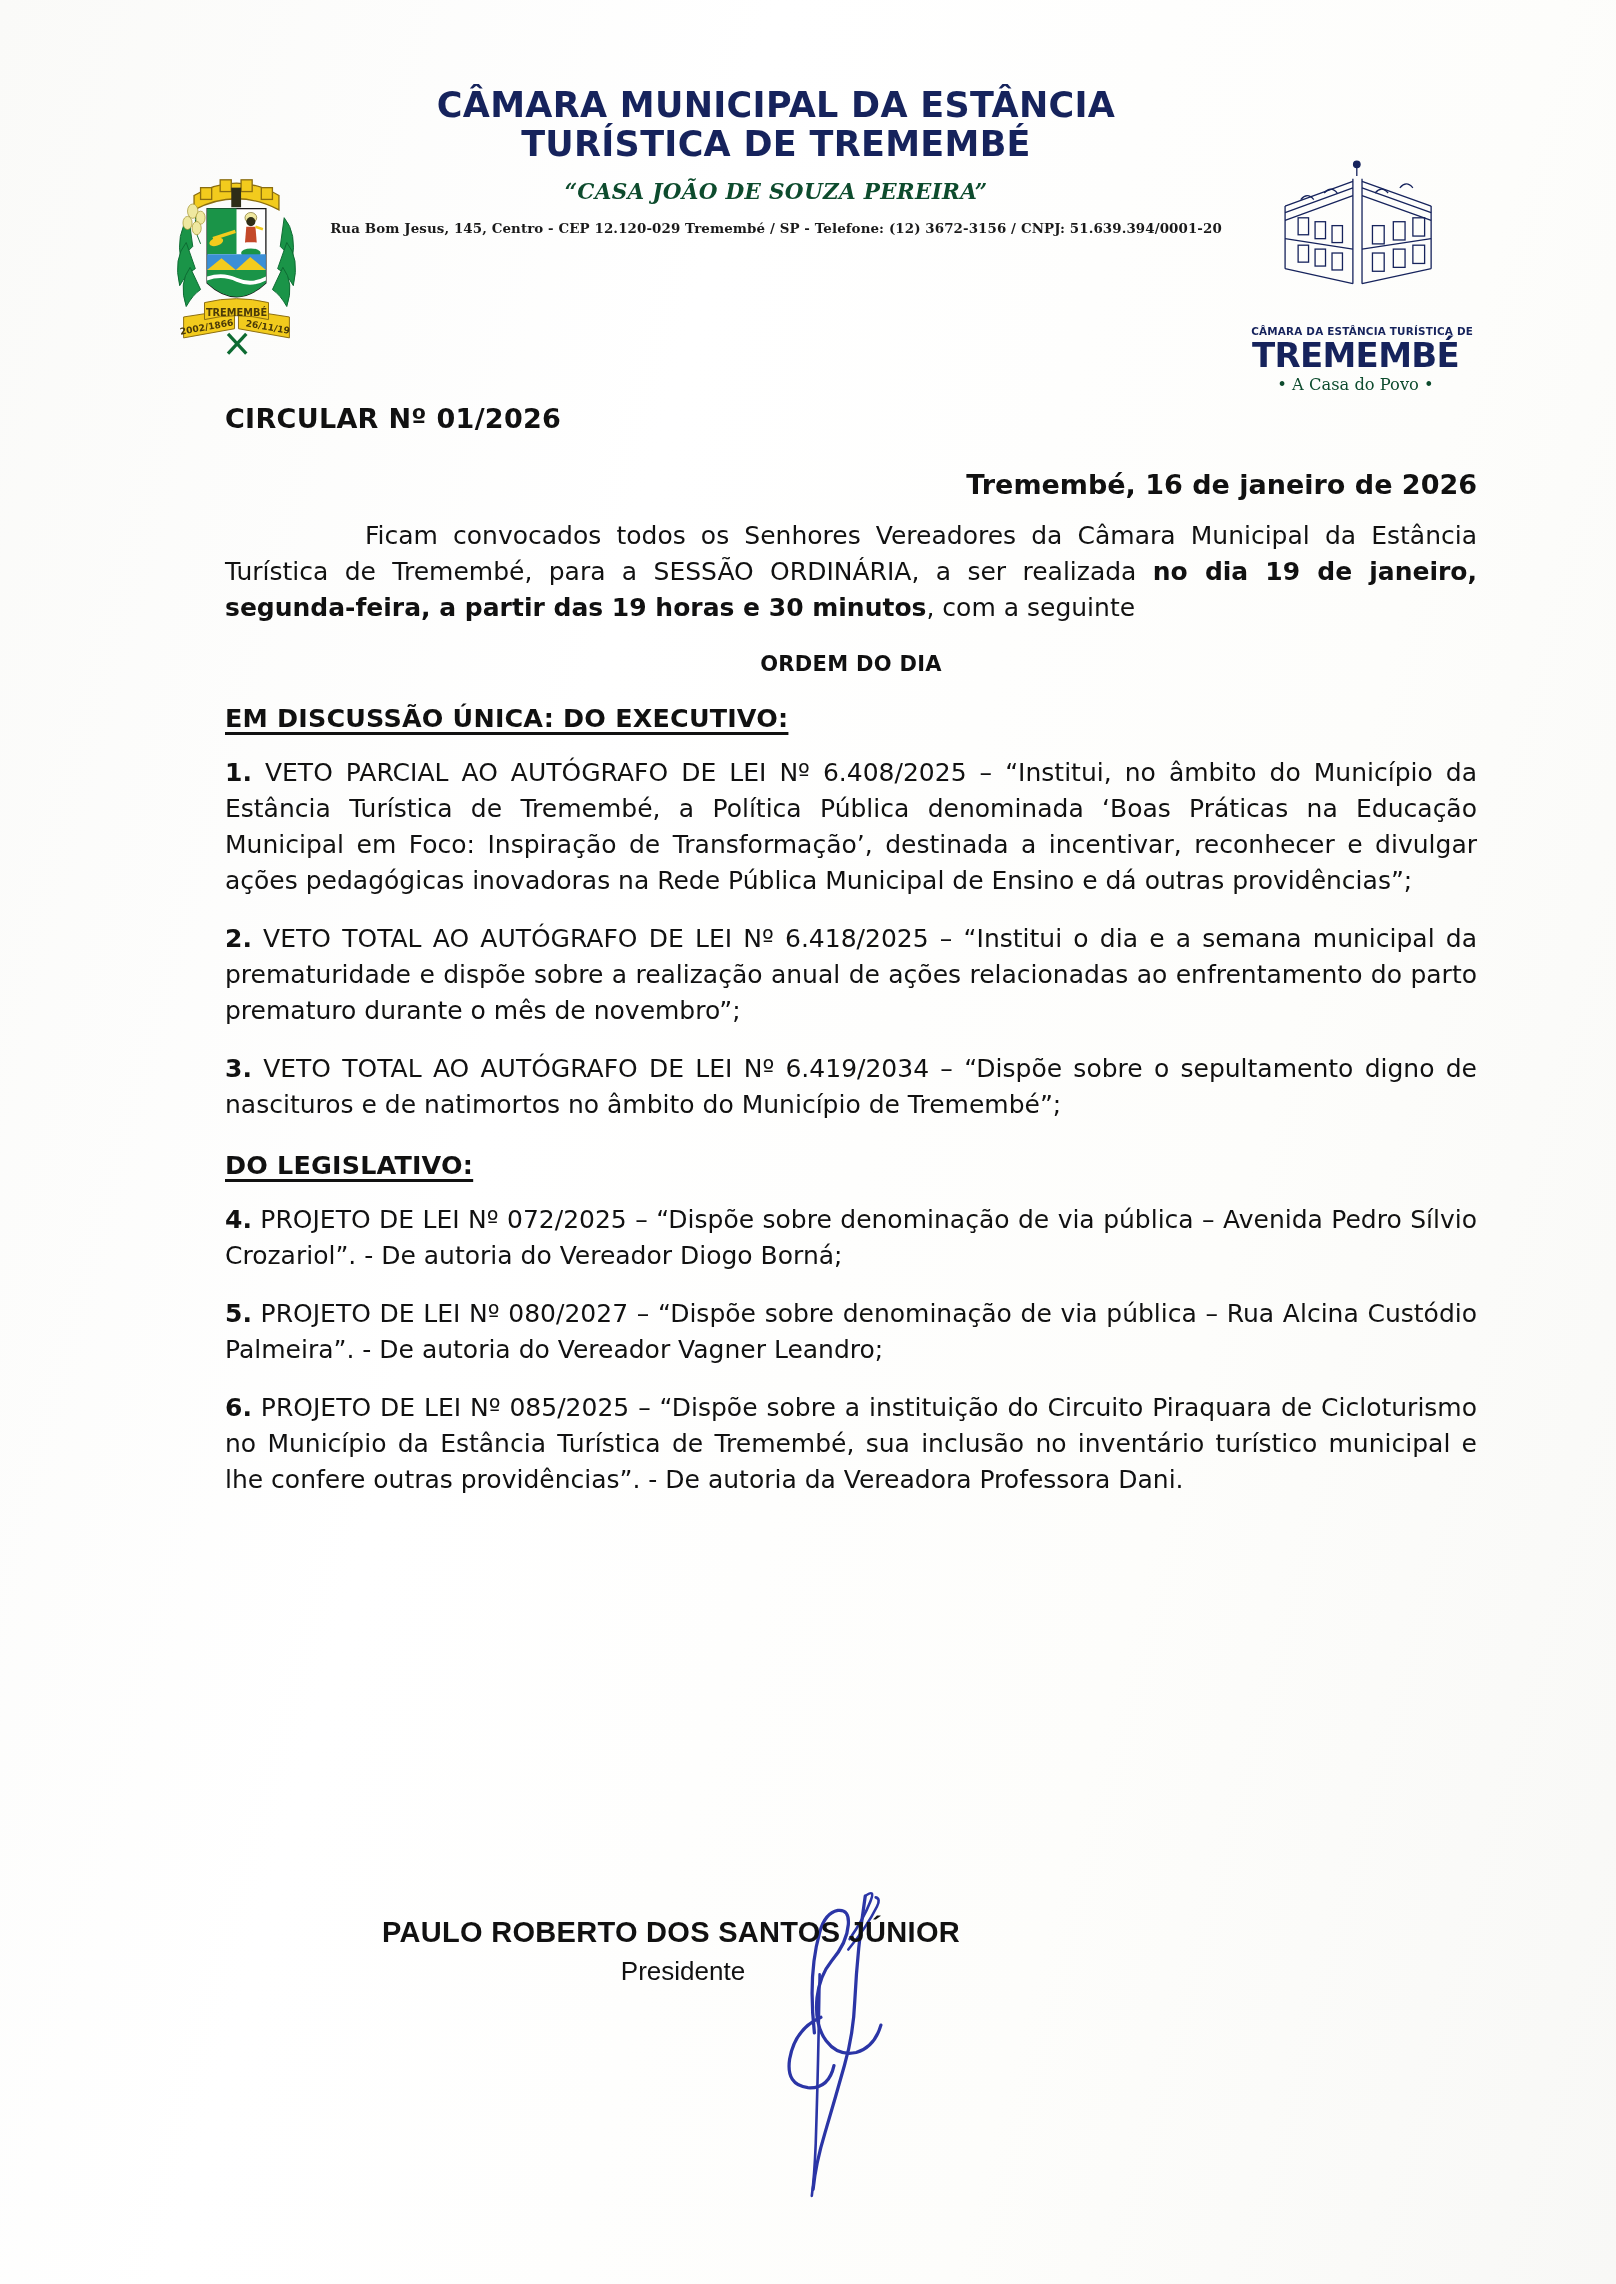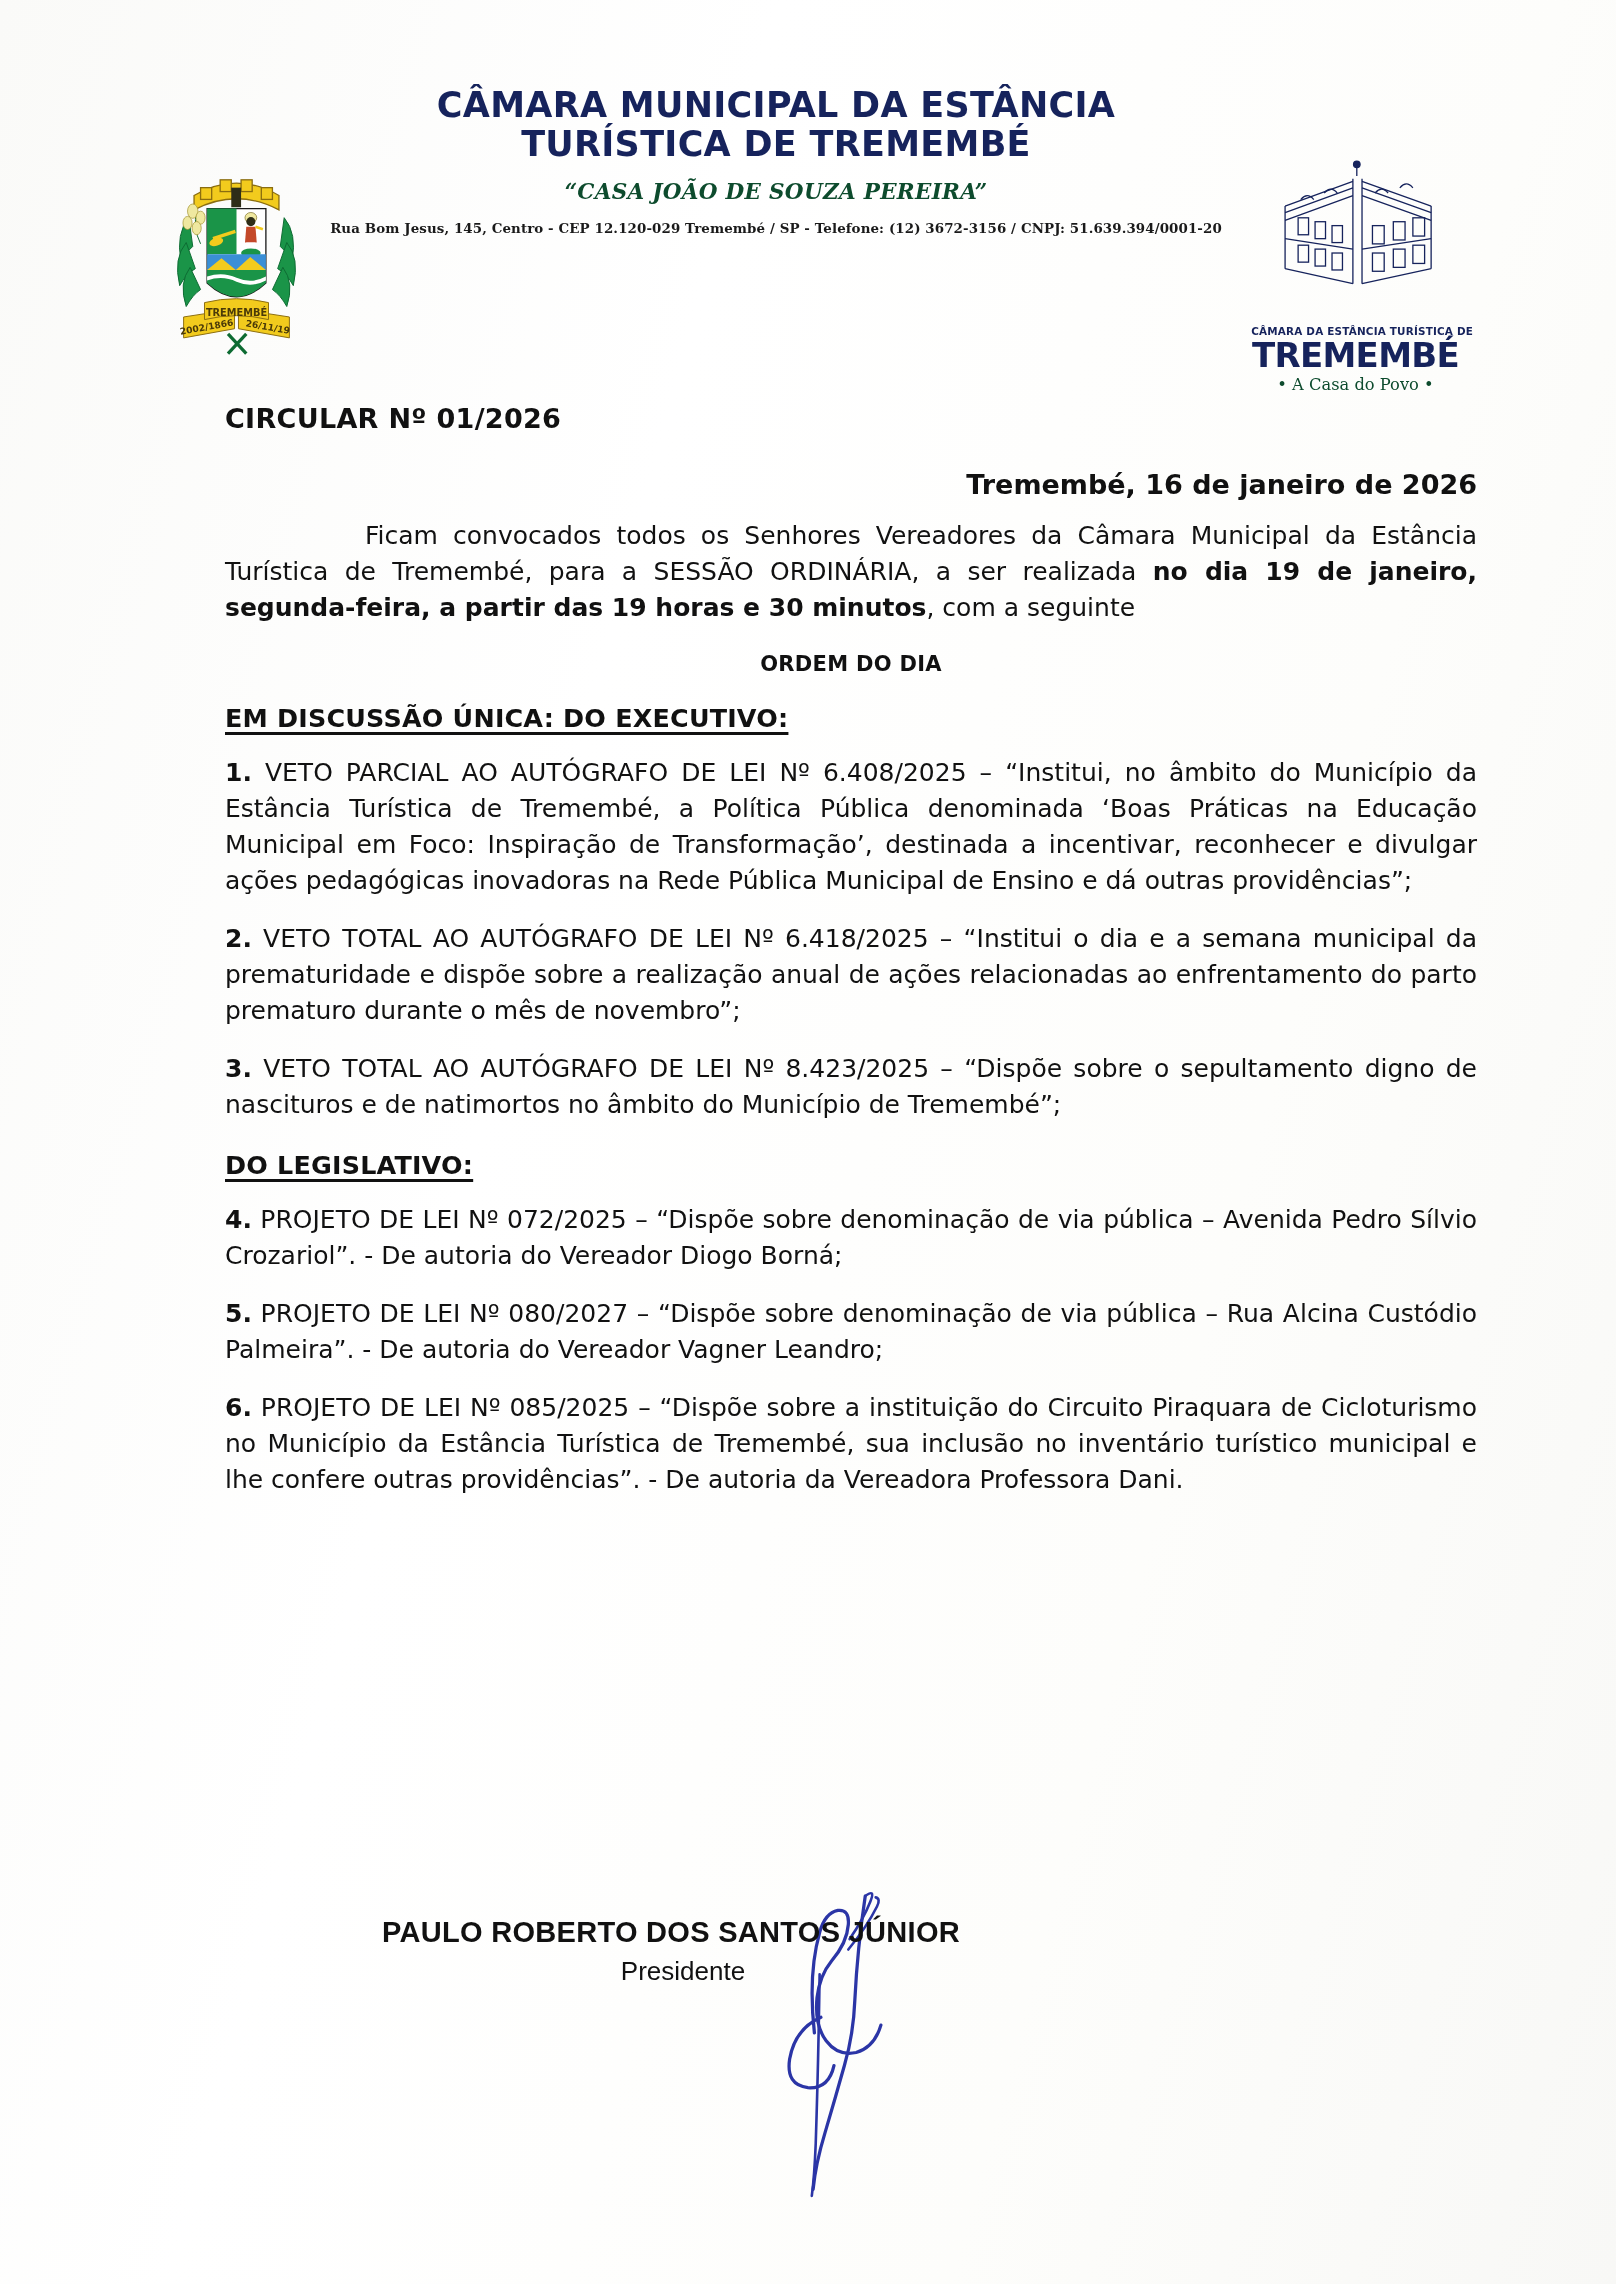--- a/index.html
+++ b/index.html
@@ -354,21 +354,21 @@
 
     <div class="item">
       <span class="num">1.</span><span> VETO PARCIAL AO AUTÓGRAFO DE LEI Nº 6.408/2025 – “Institui, no âmbito do Município da Estância Turística de Tremembé, a Política Pública denominada ‘Boas Práticas na Educação Municipal em Foco: Inspiração de Transformação’, destinada a incentivar, reconhecer e divulgar ações pedagógicas inovadoras na Rede Pública Municipal de Ensino e dá outras providências”;</span>
     </div>
 
     <div class="item">
       <span class="num">2.</span><span> VETO TOTAL AO AUTÓGRAFO DE LEI Nº 6.418/2025 – “Institui o dia e a semana municipal da prematuridade e dispõe sobre a realização anual de ações relacionadas ao enfrentamento do parto prematuro durante o mês de novembro”;</span>
     </div>
 
     <div class="item">
-      <span class="num">3.</span><span> VETO TOTAL AO AUTÓGRAFO DE LEI Nº 8.423/2025 – “Dispõe sobre o sepultamento digno de nascituros e de natimortos no âmbito do Município de Tremembé”;</span>
+      <span class="num">3.</span><span> VETO TOTAL AO AUTÓGRAFO DE LEI Nº 6.419/2034 – “Dispõe sobre o sepultamento digno de nascituros e de natimortos no âmbito do Município de Tremembé”;</span>
     </div>
 
     <div class="section-head">DO LEGISLATIVO:</div>
 
     <div class="item">
       <span class="num">4.</span><span> PROJETO DE LEI Nº 072/2025 – “Dispõe sobre denominação de via pública – Avenida Pedro Sílvio Crozariol”. - De autoria do Vereador Diogo Borná;</span>
     </div>
 
     <div class="item">
       <span class="num">5.</span><span> PROJETO DE LEI Nº 080/2027 – “Dispõe sobre denominação de via pública – Rua Alcina Custódio Palmeira”. - De autoria do Vereador Vagner Leandro;</span>

